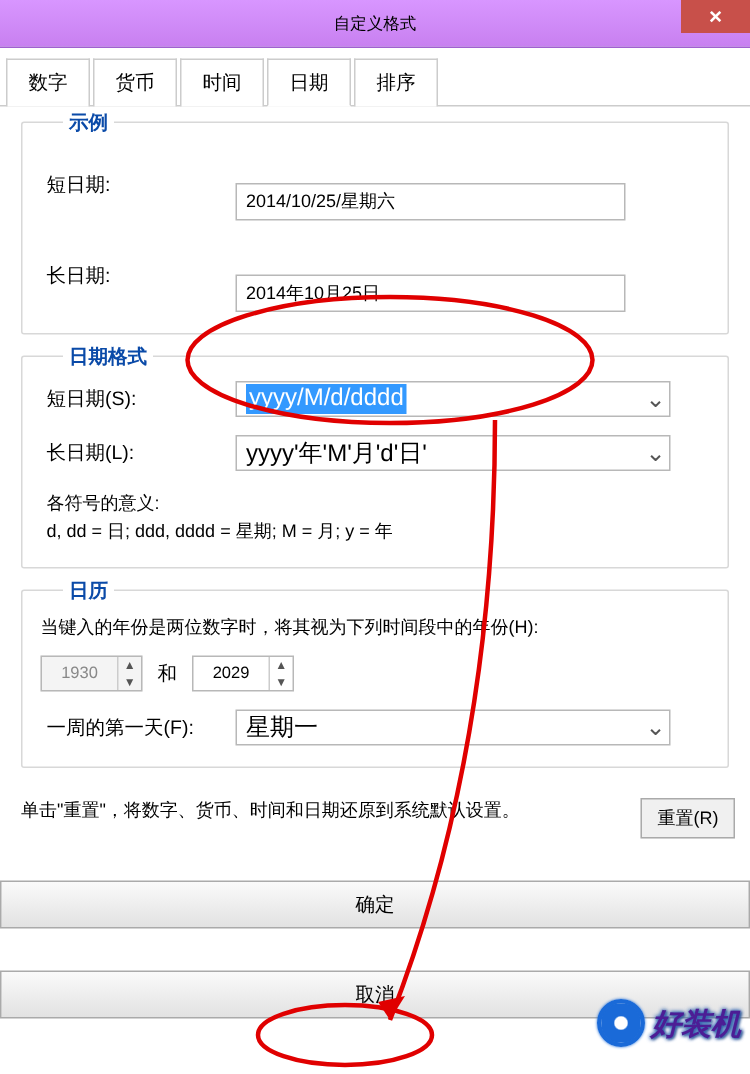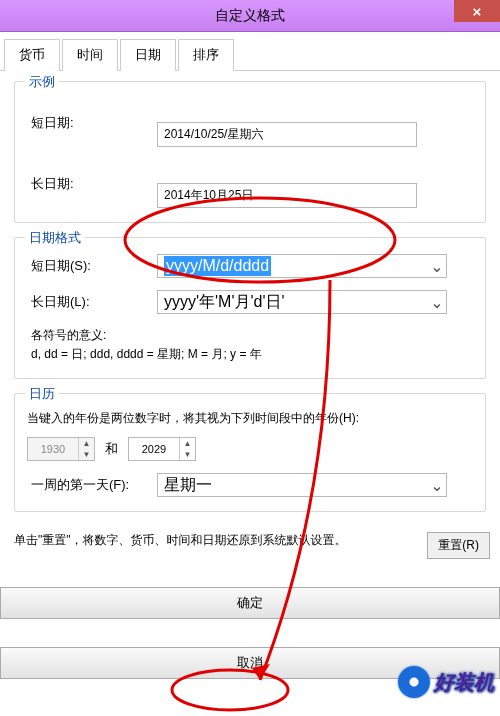--- a/index.html
+++ b/index.html
@@ -18,21 +18,21 @@
     height: 32px;
     background: linear-gradient(#d896ff, #c880f0);
     display: flex;
     align-items: center;
     justify-content: center;
     position: relative;
     border-bottom: 1px solid #a060d0;
   }
   .titlebar-title {
     color: #000;
-    font-size: 14px;
+    font-size: 11px;
   }
   .close-btn {
     position: absolute;
     right: 0;
     top: 0;
     width: 46px;
     height: 22px;
     background: #c8504a;
     color: #fff;
     display: flex;
@@ -71,24 +71,25 @@
   .group {
     border: 1px solid #d8d8d8;
     border-radius: 2px;
     padding: 16px 12px 14px 12px;
     margin-bottom: 14px;
     position: relative;
   }
   .group-title {
     position: absolute;
     top: -9px;
-    left: 10px;
+    left: 27px;
     background: #fff;
     padding: 0 4px;
     color: #0a4aa8;
+    font-weight: bold;
   }
 
   .row {
     display: flex;
     align-items: center;
     margin-bottom: 12px;
   }
   .row:last-child { margin-bottom: 0; }
   .row-label {
     width: 130px;
@@ -230,20 +231,21 @@
 <body>
 
 <div class="titlebar">
   <span class="titlebar-title">自定义格式</span>
   <div class="close-btn">
     <span>×</span>
   </div>
 </div>
 
 <div class="tabbar">
+  <div class="tab">数字</div>
   <div class="tab">货币</div>
   <div class="tab">时间</div>
   <div class="tab active">日期</div>
   <div class="tab">排序</div>
 </div>
 
 <div class="content">
 
   <div class="group">
     <div class="group-title">示例</div>

